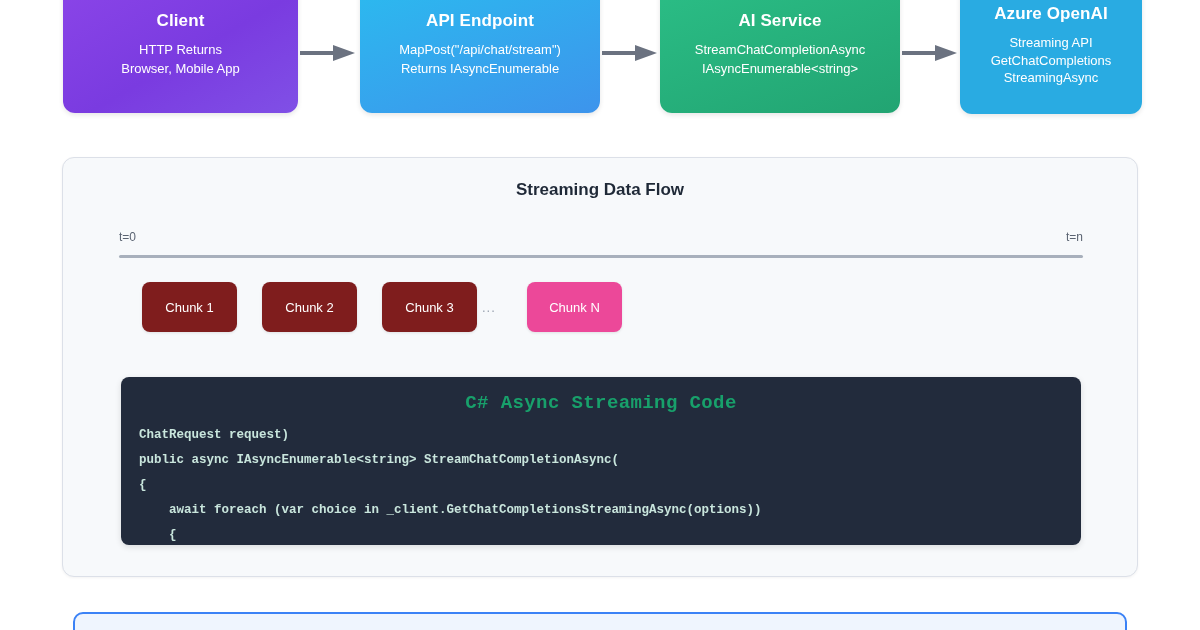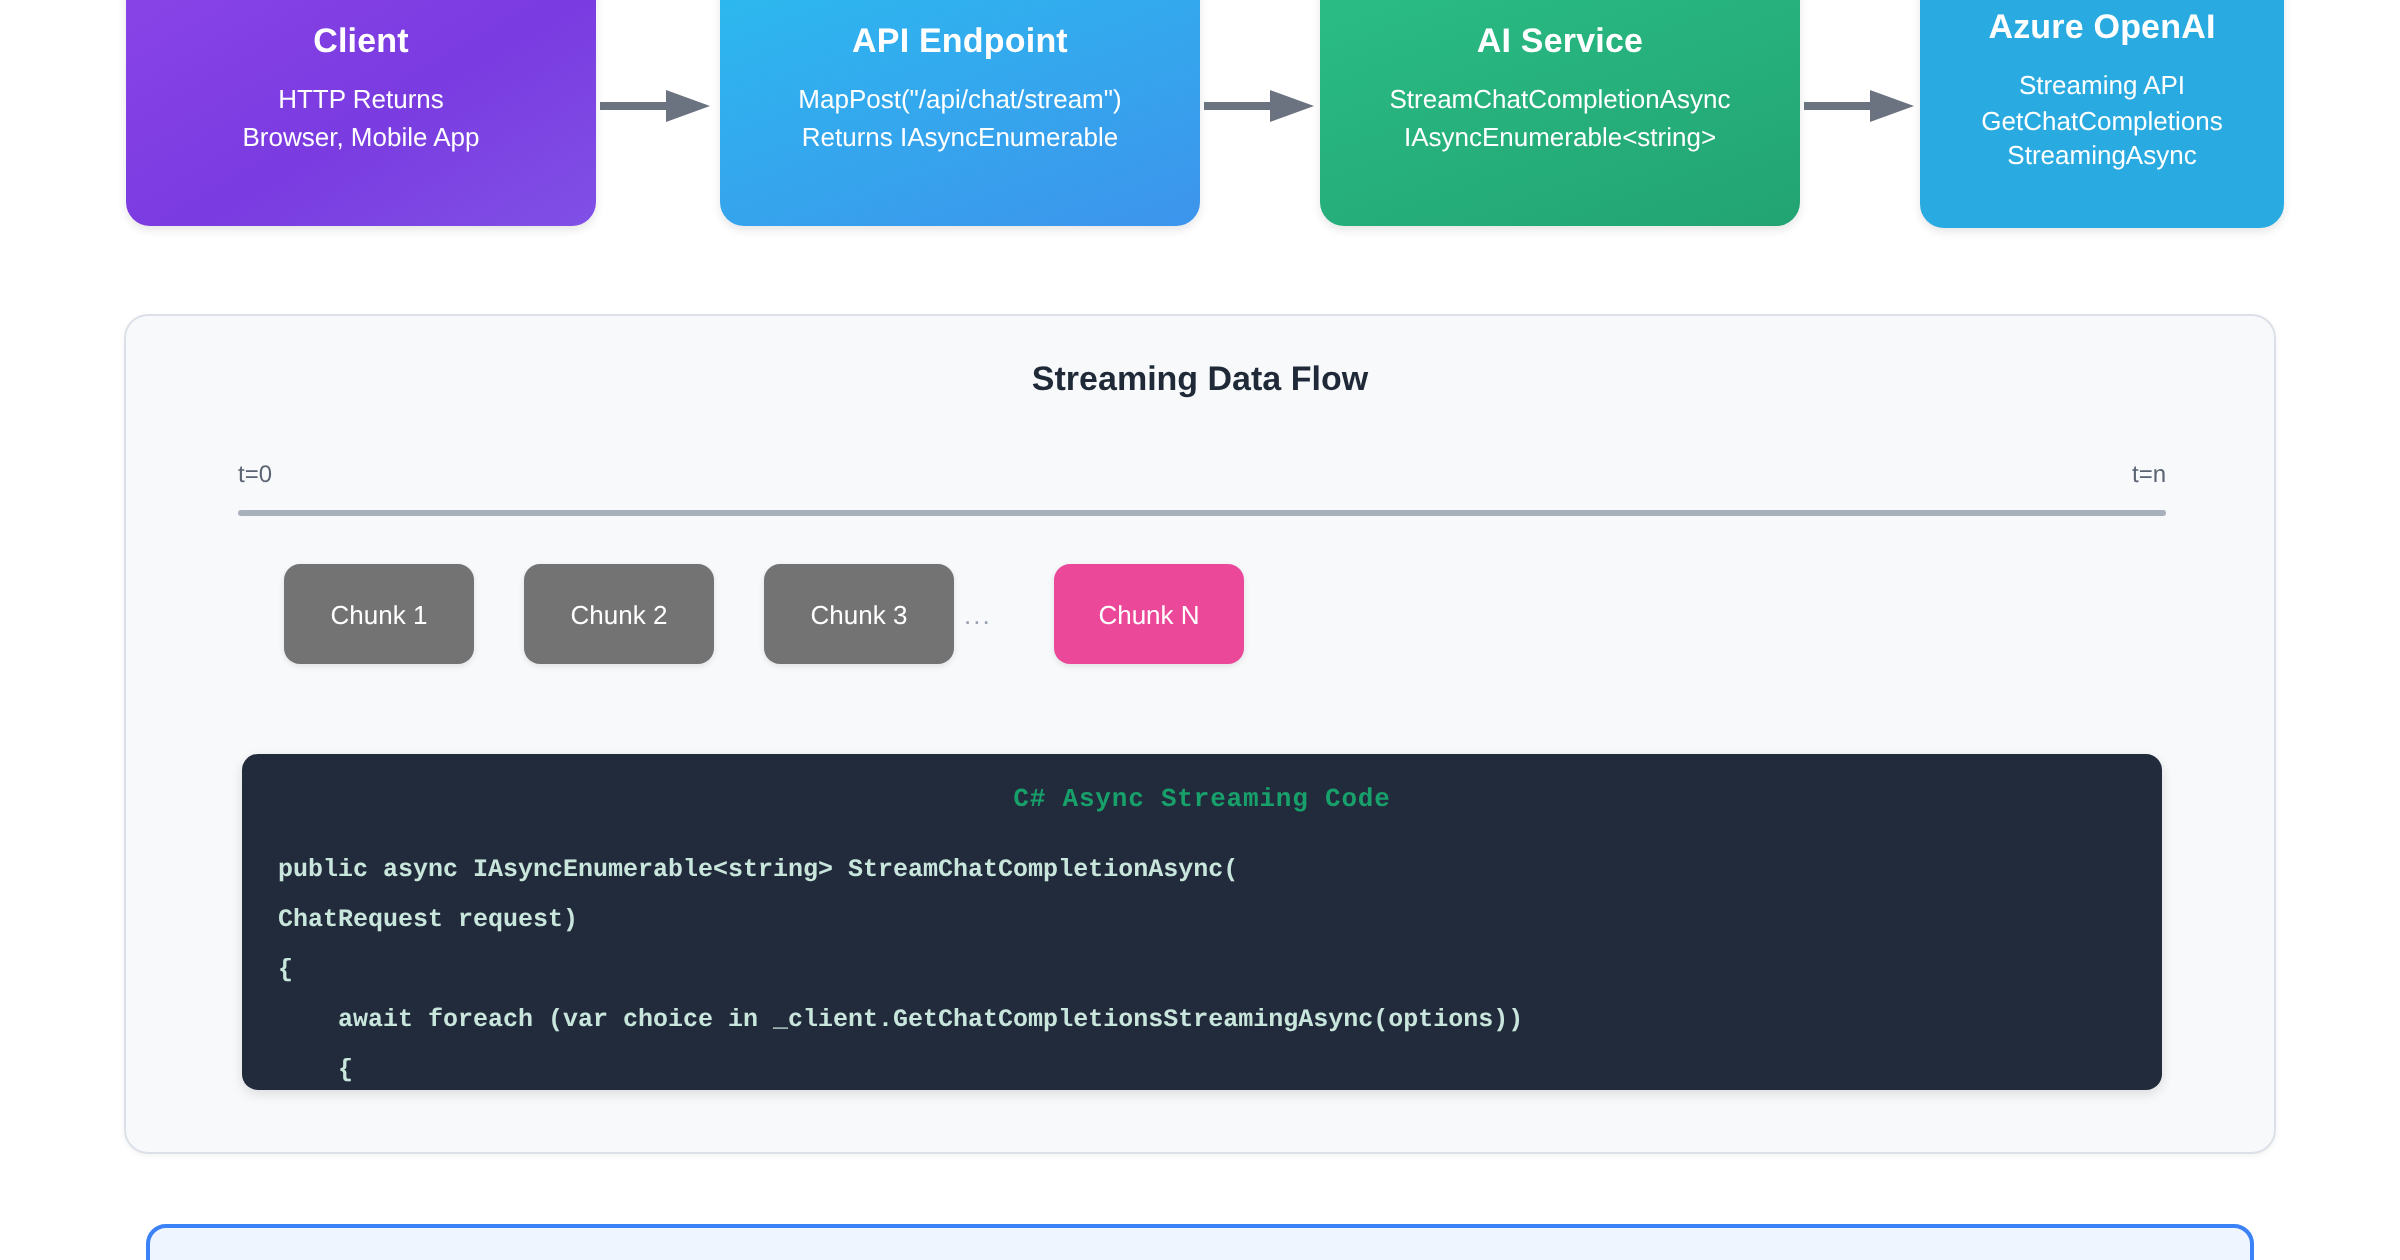--- a/index.html
+++ b/index.html
@@ -155,21 +155,21 @@
     width: 95px;
     height: 50px;
     border-radius: 8px;
     color: #ffffff;
     font-size: 13px;
     display: flex;
     align-items: center;
     justify-content: center;
     box-shadow: 0 1px 3px rgba(0,0,0,0.10);
   }
-  .chunk.blue  { background: #737373; }
+  .chunk.blue  { background: #7f1d1d; }
   .chunk.green { background: #ec4899; }
   #chunk-0 { left: 0px; }
   #chunk-1 { left: 120px; }
   #chunk-2 { left: 240px; }
   #chunk-3 { left: 385px; }
   #chunk-ellipsis {
     position: absolute;
     left: 340px;
     top: 0;
     height: 50px;
@@ -193,21 +193,21 @@
     box-shadow: 0 2px 6px rgba(0,0,0,0.12);
     overflow: visible;
   }
   #code-label {
     position: absolute;
     left: 0;
     top: 15px;
     width: 100%;
     text-align: center;
     font-family: "Liberation Mono", monospace;
-    font-size: 13px;
+    font-size: 19px;
     font-weight: bold;
     color: #18A06B;
     letter-spacing: .4px;
   }
   #code-lines {
     position: absolute;
     left: 18px;
     top: 46px;
     width: 1000px;
   }
@@ -297,22 +297,22 @@
     <div class="chunk blue" id="chunk-0">Chunk 1</div>
     <div class="chunk blue" id="chunk-1">Chunk 2</div>
     <div class="chunk blue" id="chunk-2">Chunk 3</div>
     <div id="chunk-ellipsis">...</div>
     <div class="chunk green" id="chunk-3">Chunk N</div>
   </div>
 
   <div id="code-block">
     <div id="code-label">C# Async Streaming Code</div>
     <div id="code-lines">
+      <div class="code-line">ChatRequest request)</div>
       <div class="code-line">public async IAsyncEnumerable&lt;string&gt; StreamChatCompletionAsync(</div>
-      <div class="code-line">ChatRequest request)</div>
       <div class="code-line">{</div>
       <div class="code-line">    await foreach (var choice in _client.GetChatCompletionsStreamingAsync(options))</div>
       <div class="code-line">    {</div>
     </div>
   </div>
 
 </div>
 
 <div id="bottom-callout"></div>
 

